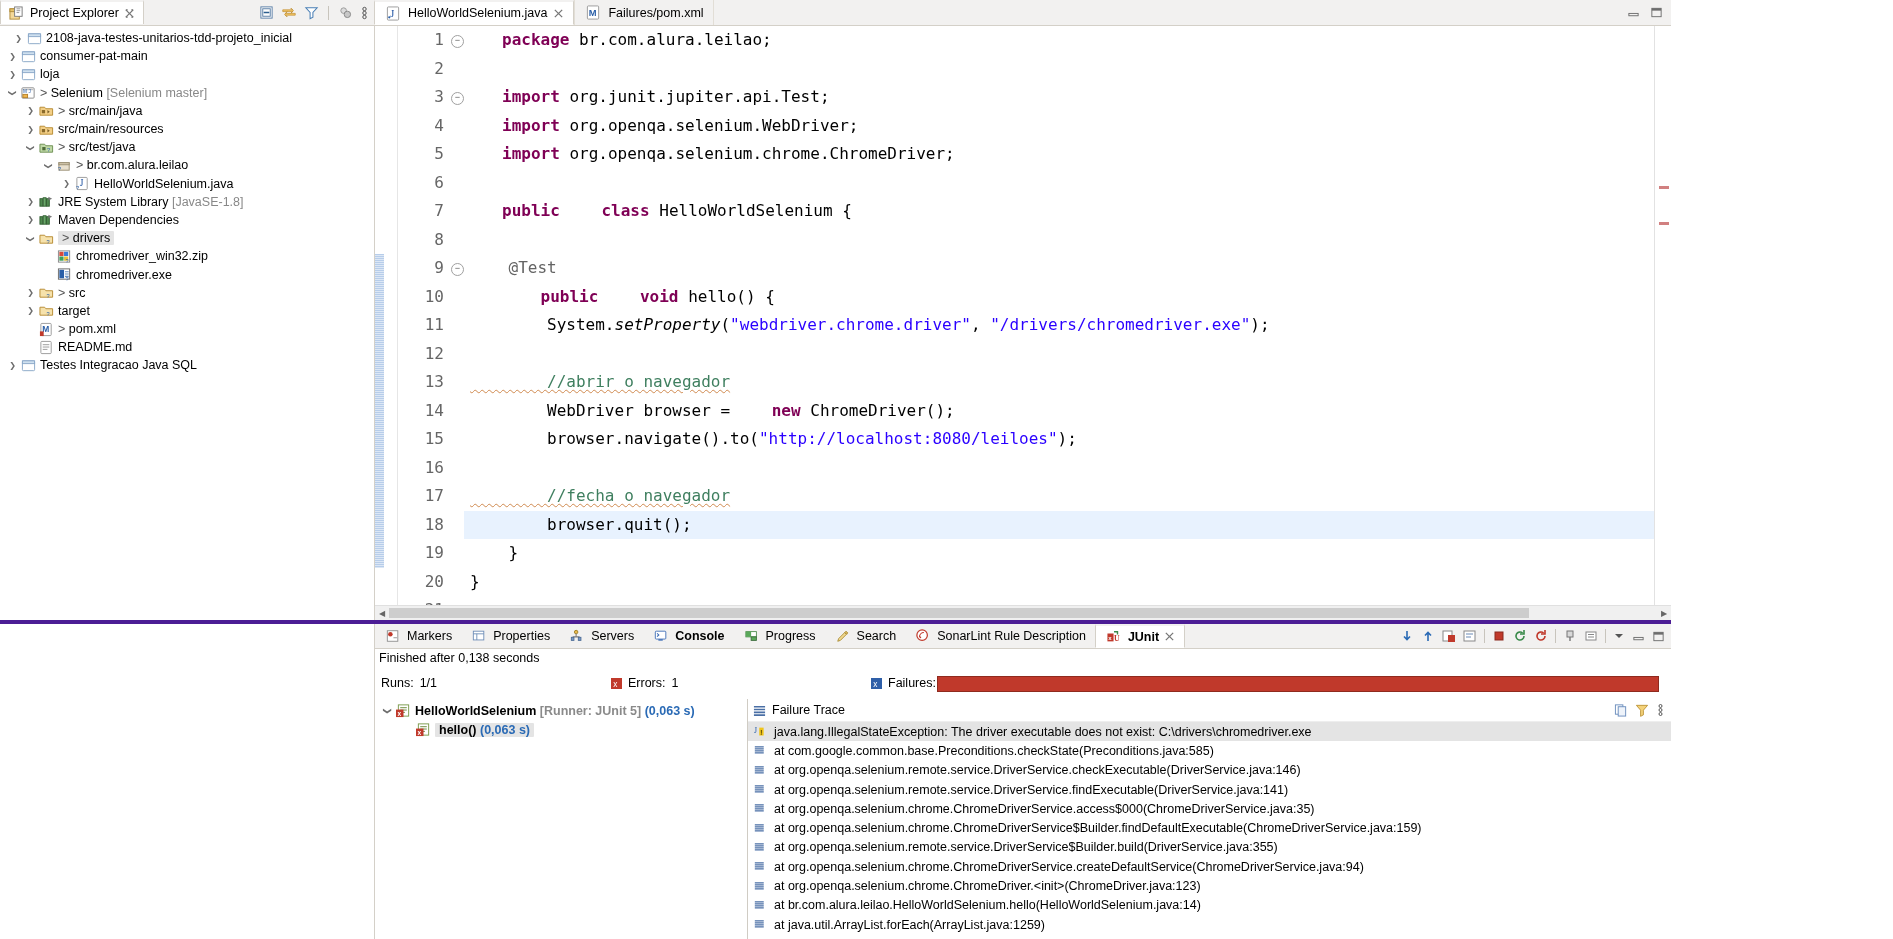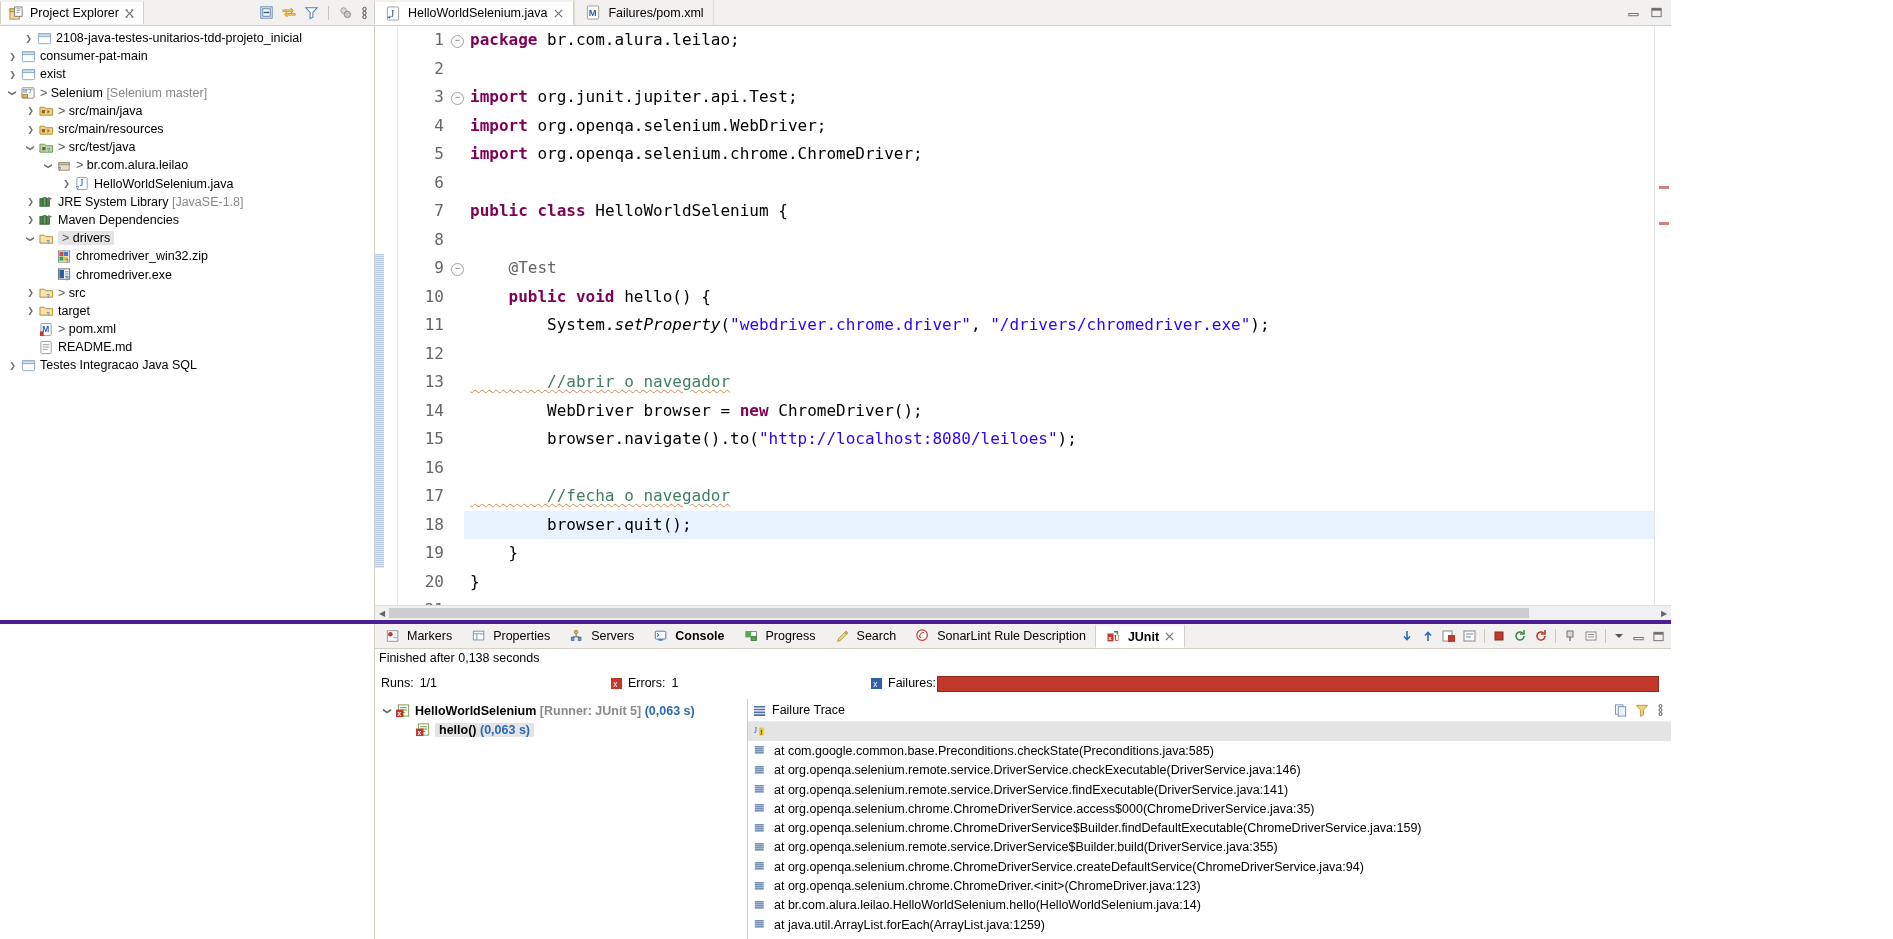--- a/index.html
+++ b/index.html
@@ -46,21 +46,21 @@
 
   
   .editor{flex:1;display:flex;flex-direction:column;min-width:0;background:#fff;}
   .codewrap{flex:1;display:flex;min-height:0;position:relative;overflow:hidden;background:#fff;}
   .gutter-ann{width:22px;flex:0 0 22px;background:#fff;border-right:1px solid #e6e6e6;}
   .gutter-num{width:52px;flex:0 0 52px;background:#fff;text-align:right;padding-right:6px;box-sizing:border-box;
       font-family:"DejaVu Sans Mono", monospace;font-size:16px;color:#666;}
   .gutter-fold{width:14px;flex:0 0 14px;background:#fff;position:relative;}
   .code{flex:1;font-family:"DejaVu Sans Mono", monospace;font-size:16px;line-height:28.5px;white-space:pre;padding-left:6px;color:#000;overflow:hidden;position:relative;}
   .gutter-num div{line-height:28.5px;height:28.5px;}
-  .kw{color:#7f0055;font-weight:bold;}
+  .kw{color:#7f0055;font-weight:bold;margin-left:32px;}
   .str{color:#2a00ff;}
   .cmt{color:#3f7f5f;}
   .ann{color:#646464;}
   .ital{font-style:italic;}
   .wavyo{text-decoration:underline wavy #d08a50;text-decoration-thickness:1px;text-underline-offset:2px;}
   .hl-line{position:absolute;left:0;right:0;height:28.5px;background:#e8f2fe;}
   .foldmark{position:absolute;left:1px;width:11px;height:11px;border:1px solid #a0a0a0;background:#fff;border-radius:50%;font-size:9px;line-height:9px;text-align:center;color:#555;}
   .markbar{position:absolute;left:0;top:0;width:9px;background:repeating-linear-gradient(180deg,#b7cdea 0px,#b7cdea 1px,#dce7f5 1px,#dce7f5 2px);}
   .ovrruler{width:16px;flex:0 0 16px;background:#fff;border-left:1px solid #e2e2e2;position:relative;}
   .ovrmark{position:absolute;right:2px;width:10px;height:3px;background:#d18080;}
@@ -193,21 +193,21 @@
             </svg>
         </span>
       </div>
     </div>
   </div>
 
   <div class="body">
 
     <div class="explorer">
       <div id="tree-host">
-          <div class="trow" style="padding-left:22px">
+          <div class="trow" style="padding-left:12px">
             <span class="arrow r"></span>
             <span class="ico">
               <svg width="15" height="15" viewBox="0 0 16 16">
                 <rect x="1.5" y="3" width="13" height="10.5" rx="1" fill="#fff" stroke="#8aa8c8"></rect>
                 <rect x="1.5" y="3" width="13" height="3" fill="#cfe0ef" stroke="#8aa8c8"></rect>
               </svg>
             </span>
             <span class="lbl">2108-java-testes-unitarios-tdd-projeto_inicial</span>
           </div>
           <div class="trow" style="padding-left:6px">
@@ -221,21 +221,21 @@
             <span class="lbl">consumer-pat-main</span>
           </div>
           <div class="trow" style="padding-left:6px">
             <span class="arrow r"></span>
             <span class="ico">
               <svg width="15" height="15" viewBox="0 0 16 16">
                 <rect x="1.5" y="3" width="13" height="10.5" rx="1" fill="#fff" stroke="#8aa8c8"></rect>
                 <rect x="1.5" y="3" width="13" height="3" fill="#cfe0ef" stroke="#8aa8c8"></rect>
               </svg>
             </span>
-            <span class="lbl">exist</span>
+            <span class="lbl">loja</span>
           </div>
           <div class="trow" style="padding-left:6px">
             <span class="arrow d"></span>
             <span class="ico">
               <svg width="15" height="15" viewBox="0 0 16 16">
                 <rect x="1" y="3" width="13" height="11" rx="1" fill="#fff" stroke="#8a8a8a"></rect>
                 <path d="M2 5h11" stroke="#b0b0b0"></path>
                 <text x="2" y="9" font-size="5" fill="#2a5fa8" font-family="sans-serif">M</text>
                 <text x="8" y="9" font-size="5" fill="#2a5fa8" font-family="sans-serif">J</text>
                 <rect x="2" y="10" width="5" height="3.5" fill="#f0b54a" stroke="#b4802a"></rect>
@@ -740,20 +740,21 @@
             </div>
             <div class="trace-list" id="trace-host">
                 <div class="trline first">
                   <span class="ico" style="width:15px;flex:0 0 15px">
                     <svg width="14" height="14" viewBox="0 0 16 16">
                       <text x="0" y="9" font-size="9" font-family="serif" fill="#2a5fa8">J</text>
                       <rect x="6" y="3" width="5" height="9" fill="#f0c419"></rect>
                       <text x="7" y="11" font-size="8" fill="#000" font-family="sans-serif">!</text>
                     </svg>
                   </span>
+                  <span>java.lang.IllegalStateException: The driver executable does not exist: C:\drivers\chromedriver.exe</span>
                 </div>
                 <div class="trline">
                   <span class="ico" style="width:15px;flex:0 0 15px">
                     <svg width="13" height="13" viewBox="0 0 16 16">
                       <path d="M1 3.5h11M1 6h11M1 8.5h11M1 11h11" stroke="#4a6fa5" stroke-width="1.6"></path>
                     </svg>
                   </span>
                   <span>at com.google.common.base.Preconditions.checkState(Preconditions.java:585)</span>
                 </div>
                 <div class="trline">

